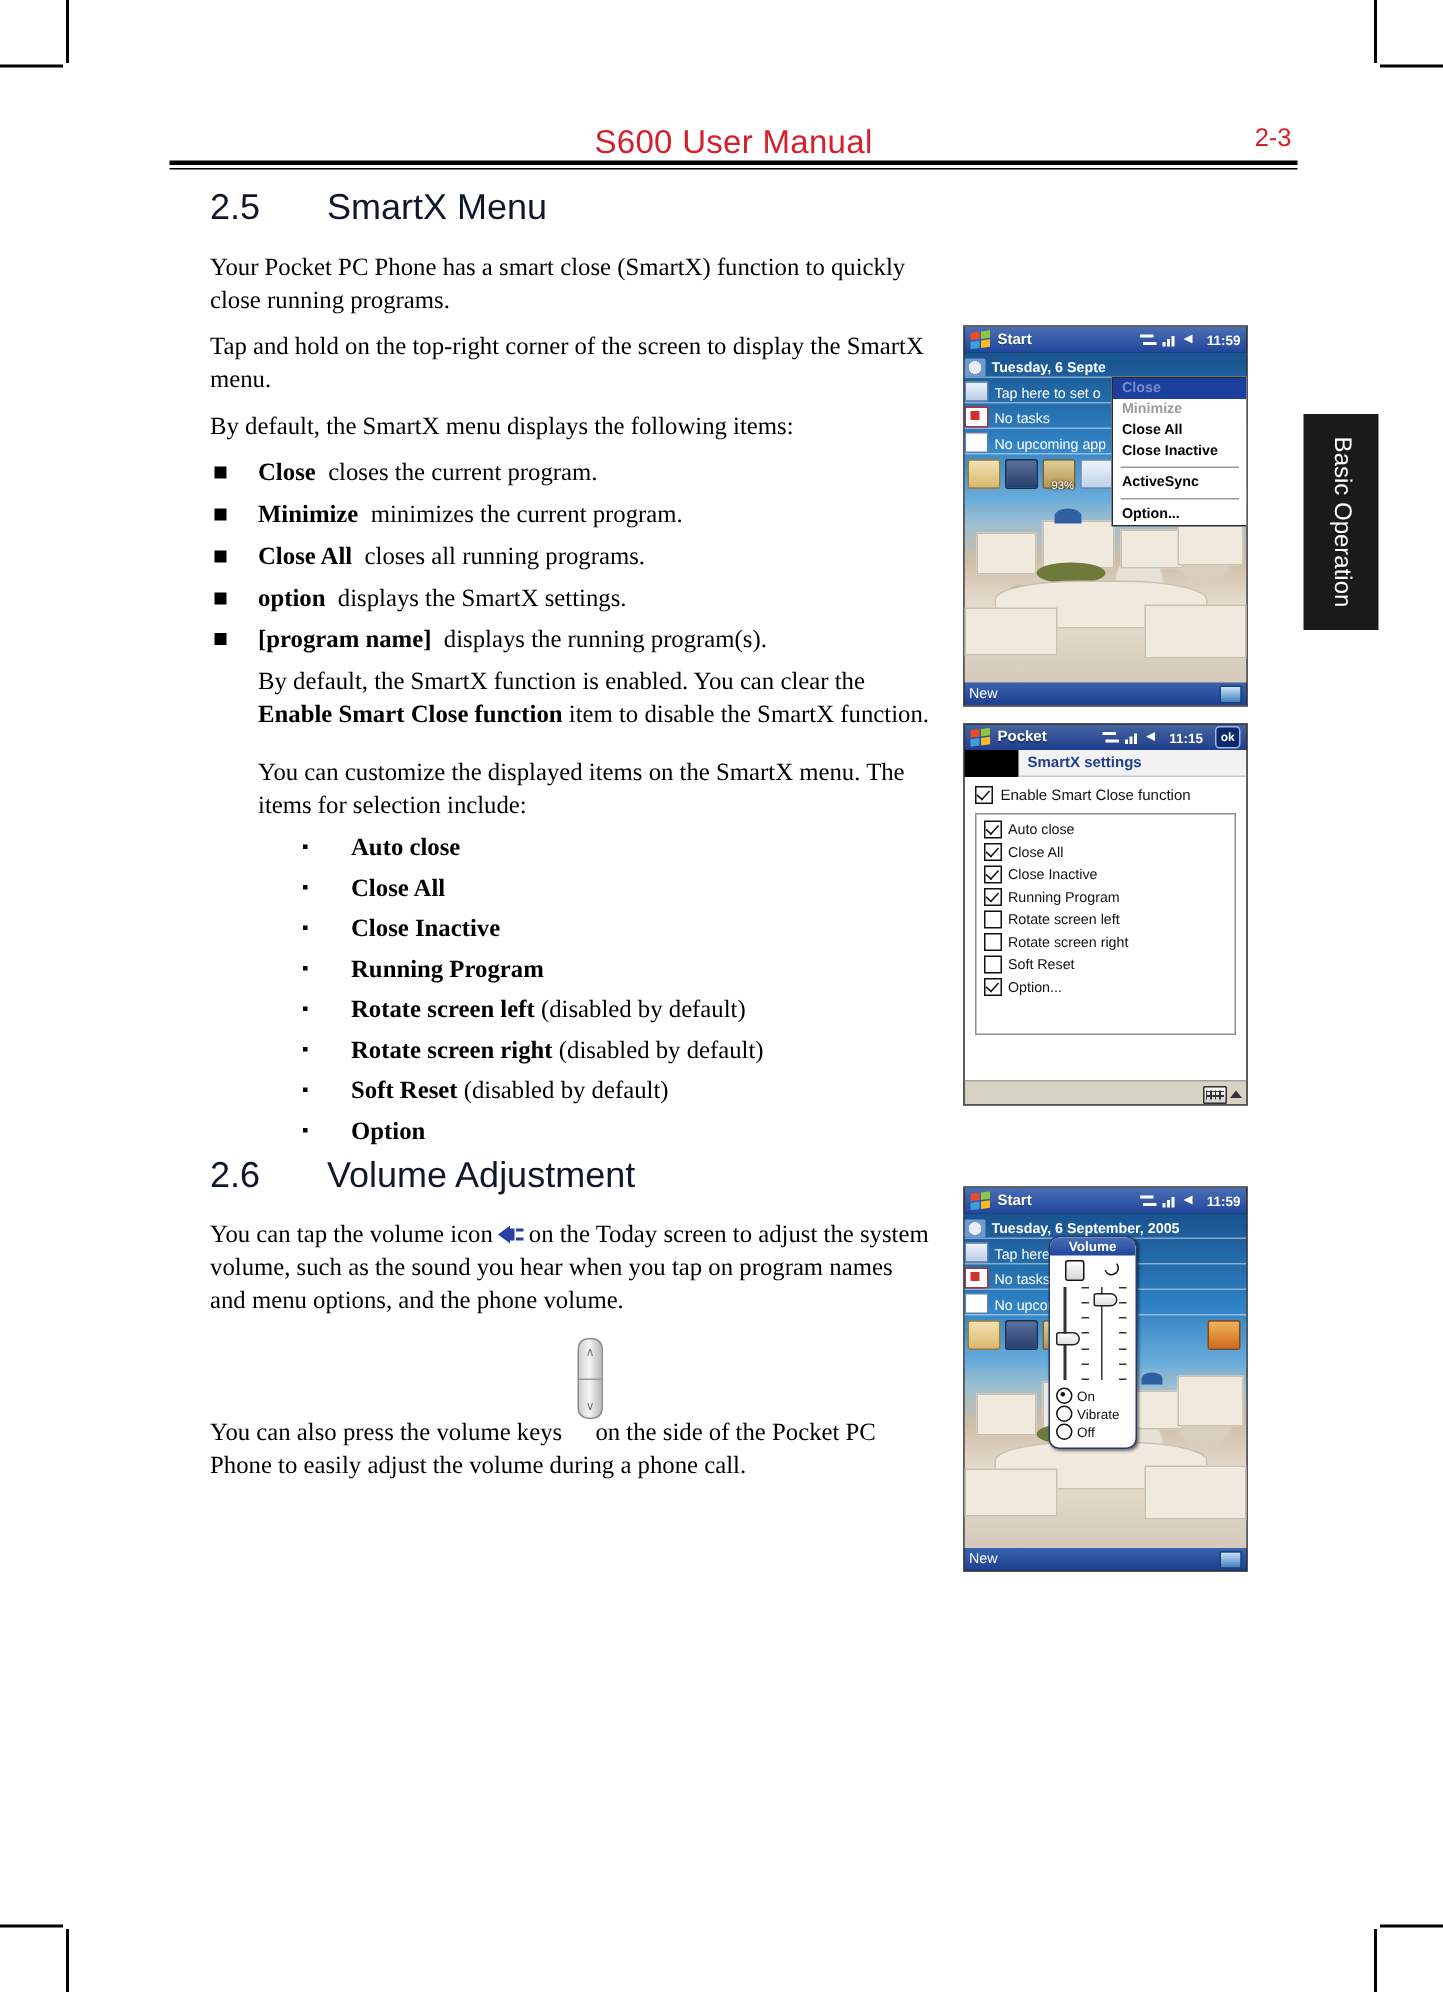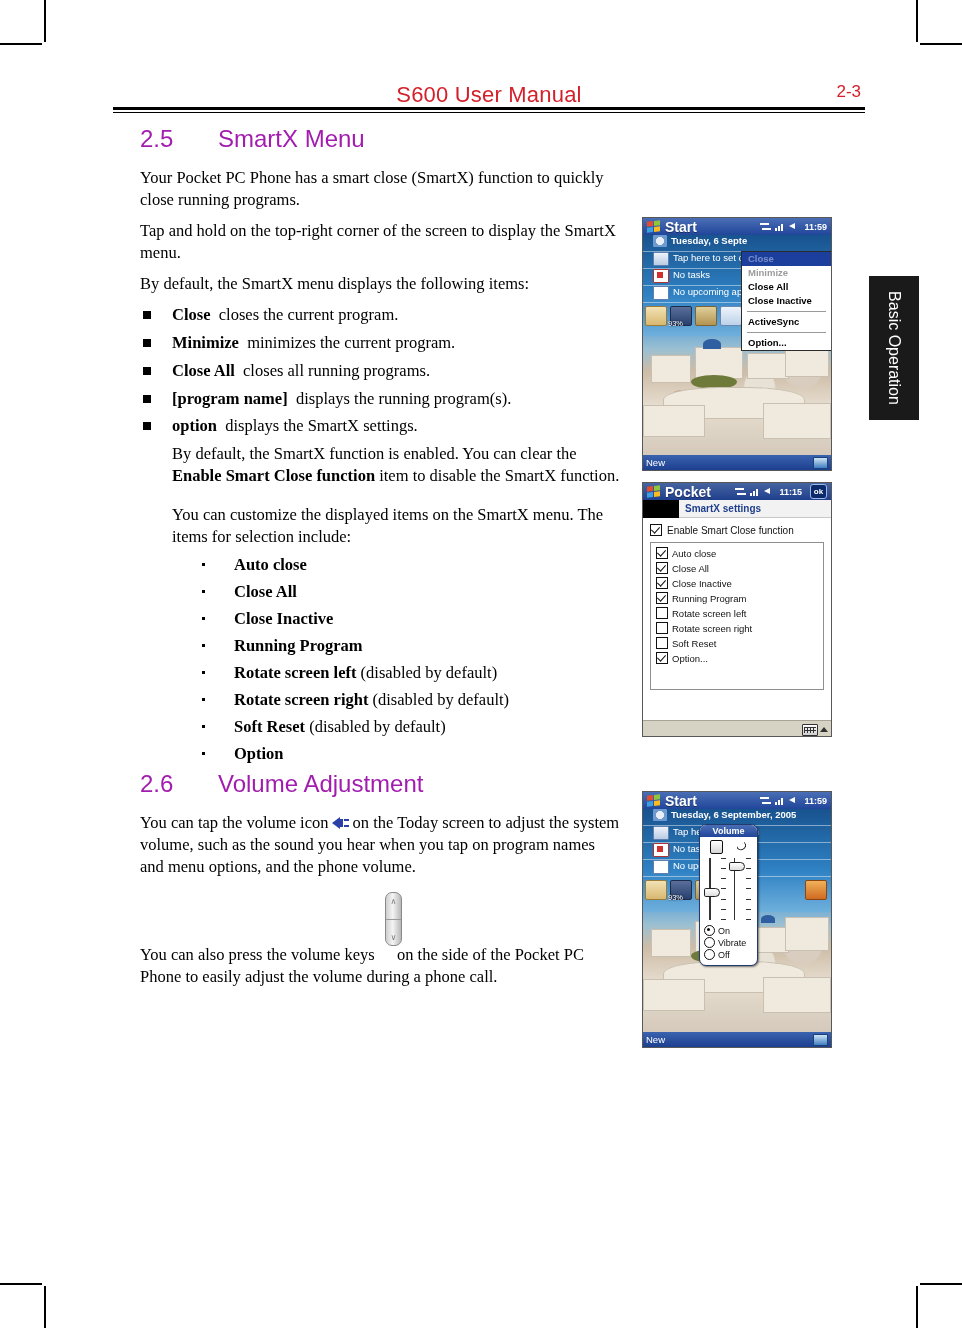--- a/index.html
+++ b/index.html
@@ -90,21 +90,21 @@
     position: absolute;
     left: 140px;
     top: 125px;
     width: 480px;
   }
   h2.section {
     margin: 0 0 14px 0;
     font-family: "Liberation Sans", sans-serif;
     font-weight: normal;
     font-size: 24px;
-    color: #a21caf;
+    color: #0f172a;
     display: flex;
   }
   h2.section .num { width: 78px; flex: none; }
   p.body {
     margin: 0 0 9px 0;
     font-size: 16.5px;
     line-height: 1.33;
     color: #000;
   }
 
@@ -241,21 +241,21 @@
     transform: skewY(-7deg);
   }
   .flag i { display: block; }
   .flag i:nth-child(1){ background:#e84b2a; }
   .flag i:nth-child(2){ background:#8fc63d; }
   .flag i:nth-child(3){ background:#3b9fe0; }
   .flag i:nth-child(4){ background:#fbbb21; }
   .tb-label {
     color: #ffffff;
     font-family: "Liberation Sans", sans-serif;
-    font-size: 14px;
+    font-size: 10px;
     font-weight: bold;
     margin-left: 2px;
     text-shadow: 0 1px 0 rgba(0,0,0,.4);
   }
   .tb-icons {
     margin-left: auto;
     display: flex;
     align-items: center;
     gap: 4px;
     padding-right: 4px;
@@ -310,23 +310,23 @@
   .today {
     position: relative;
     height: calc(100% - 17px - 15px);
     background: linear-gradient(to bottom,#1b4f8f 0%,#2f79bd 28%,#4f9ad6 46%,#9fbfd0 58%,#b9b0a4 74%,#cfcac0 100%);
     overflow: hidden;
   }
   .today-rows { position: relative; z-index: 2; }
   .trow {
     height: 16px;
     display: flex;
-    align-items: flex-start;
+    align-items: flex-end;
     border-bottom: 1px solid rgba(255,255,255,.45);
-    padding-left: 10px;
+    padding-left: 0;
   }
   .trow .tico {
     width: 14px; height: 12px; flex: none; margin-right: 4px;
     border-radius: 1px;
   }
   .trow .ttxt {
     color: #ffffff;
     font-family: "Liberation Sans", sans-serif;
     font-size: 9.5px;
     white-space: nowrap;
@@ -352,20 +352,21 @@
   .lico-1 { background: linear-gradient(#f3e2b4,#d8b870); border:1px solid #9a7b3a; }
   .lico-2 { background: linear-gradient(#5a6f9a,#27406e); border:1px solid #1b2c4d; }
   .lico-3 { background: linear-gradient(#e0cf9a,#b29352); border:1px solid #7d6333; }
   .lico-4 { background: linear-gradient(#eef4fb,#bcd2ea); border:1px solid #6d88ad; }
   .lico-5 { background: linear-gradient(#f0b25a,#cf6a22); border:1px solid #8c4411; }
   .batt-pct {
     font-size: 7.5px; color: #ffffff;
     font-family: "Liberation Sans", sans-serif;
     position: absolute; left: 25px; bottom: 1px;
     text-shadow: 0 0 2px #000;
+    padding-left: 33px;
   }
 
   .photo {
     position: absolute;
     left: 0; right: 0; top: 0; bottom: 0;
     z-index: 1;
     background:
       radial-gradient(ellipse at 20% 78%, #b9743c 0 6%, transparent 7%),
       radial-gradient(ellipse at 62% 70%, #e8e2d6 0 9%, transparent 10%),
       radial-gradient(ellipse at 85% 62%, #d8cdbf 0 8%, transparent 9%),
@@ -603,27 +604,27 @@
       <b>Minimize</b>&nbsp;
       <span>minimizes the current program.</span>
     </li>
     <li>
       <span class="marker"></span>
       <b>Close All</b>&nbsp;
       <span>closes all running programs.</span>
     </li>
     <li>
       <span class="marker"></span>
-      <b>[program name]</b>&nbsp;
-      <span>displays the running program(s).</span>
+      <b>option</b>&nbsp;
+      <span>displays the SmartX settings.</span>
     </li>
     <li>
       <span class="marker"></span>
-      <b>option</b>&nbsp;
-      <span>displays the SmartX settings.</span>
+      <b>[program name]</b>&nbsp;
+      <span>displays the running program(s).</span>
     </li>
   </ul>
 
   <div class="sub-block">
     <p><span>By default, the SmartX function is enabled. You can clear the </span><b>Enable Smart Close function</b><span> item to disable the SmartX function.</span></p>
     <div class="spacer"></div>
     <p>You can customize the displayed items on the SmartX menu. The items for selection include:</p>
 
     <ul class="dot">
       <li>

